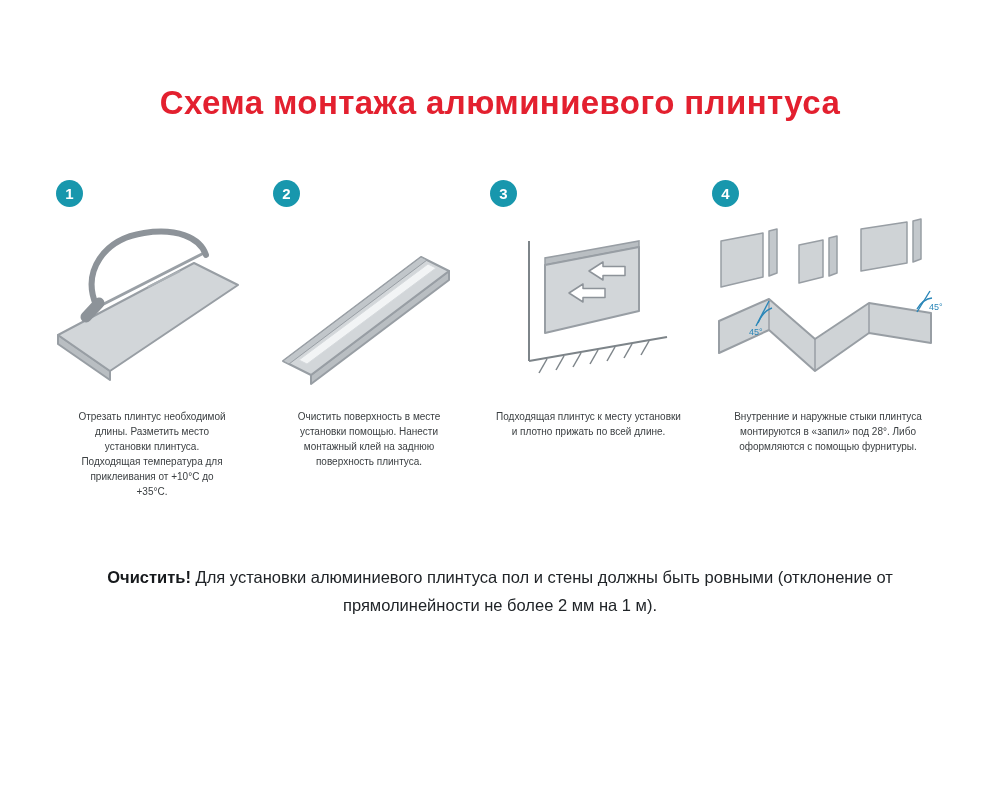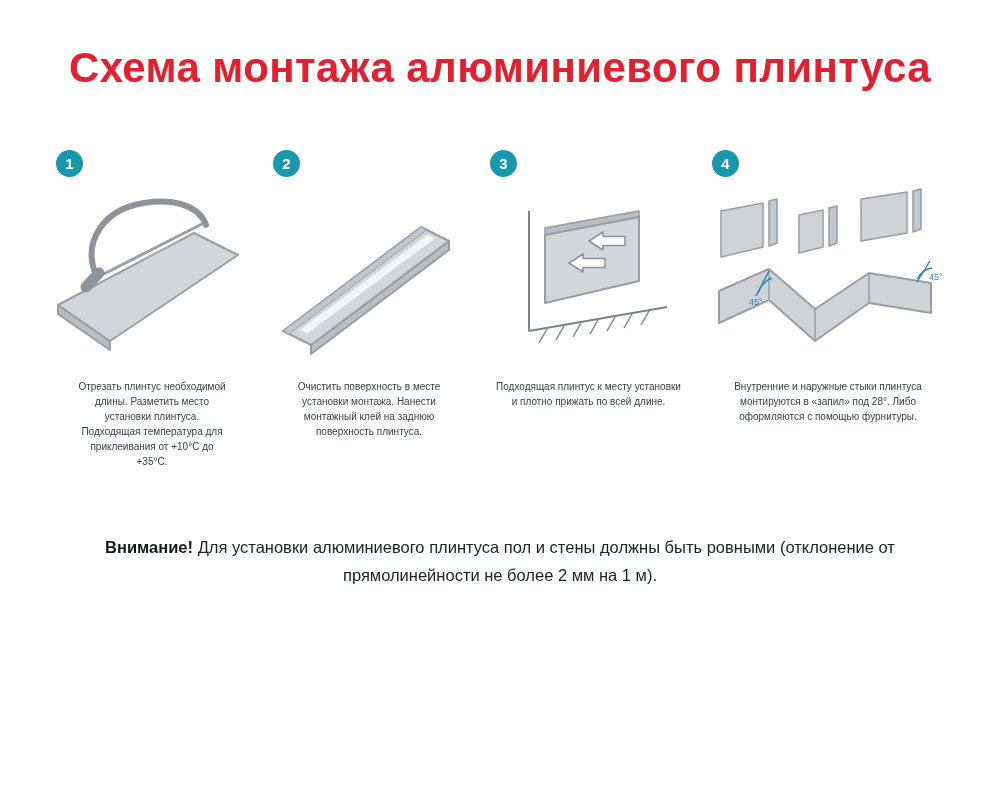--- a/index.html
+++ b/index.html
@@ -6,23 +6,23 @@
   body {
     width: 1000px; height: 800px;
     background: #ffffff;
     font-family: "Liberation Sans", sans-serif;
     overflow: hidden;
   }
   .page { width: 1000px; height: 800px; position: relative; }
 
   .title {
     margin: 0;
-    padding-top: 44px;
+    padding-top: 84px;
     text-align: center;
-    font-size: 42px;
+    font-size: 33px;
     font-weight: bold;
     letter-spacing: 0.4px;
     color: #e3202f;
   }
 
   .steps {
     display: flex;
     justify-content: space-between;
     align-items: flex-start;
     padding: 0 52px;
@@ -126,21 +126,21 @@
 
           <path d="M 42,162 L 180,58 L 180,67 L 42,171 Z" fill="#b9bec2" class="outline"></path>
 
           <path d="M 14,148 L 152,44 L 180,58 L 42,162 Z" fill="#d2d6d9" class="outline"></path>
 
           <path d="M 14,148 L 152,44 L 158,47 L 20,151 Z" fill="#c1c6ca" stroke="#989ea4" stroke-width="1"></path>
 
           <path d="M 30,147 L 159,51 L 167,55 L 38,151 Z" fill="#f2f4f5" stroke="#d6dadd" stroke-width="1"></path>
         </svg>
       </div>
-      <p class="desc">Очистить поверхность в месте установки монтажа. Нанести монтажный клей на заднюю поверхность плинтуса.</p>
+      <p class="desc">Очистить поверхность в месте установки помощью. Нанести монтажный клей на заднюю поверхность плинтуса.</p>
     </div>
 
     <div class="step s3">
       <div class="badge">
         <span>3</span>
       </div>
       <div class="illus">
         <svg width="200" height="188" viewBox="0 0 200 188">
 
           <line x1="40" y1="28" x2="40" y2="148" stroke="#7d8489" stroke-width="2"></line>
@@ -201,17 +201,17 @@
           <text x="38" y="122" font-size="9" fill="#2a86b8">45°</text>
           <text x="218" y="97" font-size="9" fill="#2a86b8">45°</text>
         </svg>
       </div>
       <p class="desc">Внутренние и наружные стыки плинтуса монтируются в «запил» под 28°. Либо оформляются с помощью фурнитуры.</p>
     </div>
 
   </div>
 
   <div class="warning">
-    <strong>Внимание!</strong>
+    <strong>Очистить!</strong>
     <span>Для установки алюминиевого плинтуса пол и стены должны быть ровными (отклонение от прямолинейности не более 2 мм на 1 м).</span>
   </div>
 
 </div>
 
 </body></html>

